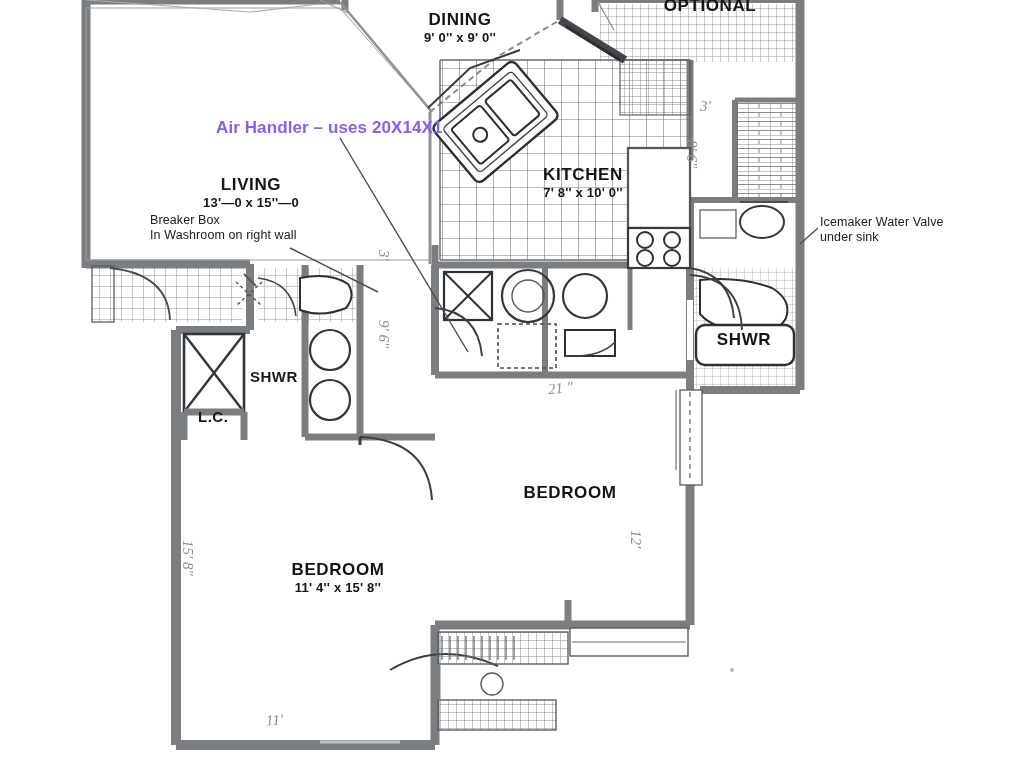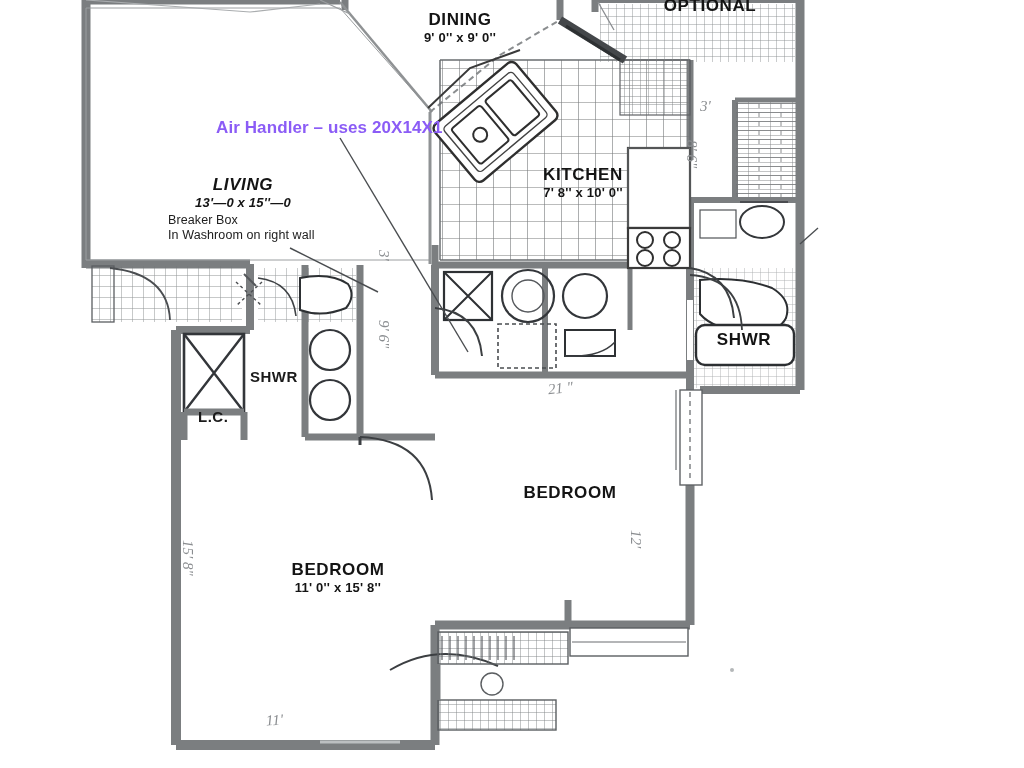--- a/index.html
+++ b/index.html
@@ -283,48 +283,52 @@
 
   <div class="room-block" style="left:600px; top:-4px; width:220px;">
     <div class="room-name">OPTIONAL</div>
   </div>
 
   <div class="room-block" style="left:488px; top:165px; width:190px;">
     <div class="room-name">KITCHEN</div>
     <div class="room-dim">7' 8'' x 10' 0''</div>
   </div>
 
-  <div class="room-block" style="left:133px; top:175px; width:220px;font-style:italic;">
+  <div class="room-block" style="left:141px; top:175px; width:220px;">
     <div class="room-name">LIVING</div>
     <div class="room-dim">13'—0 x 15''—0</div>
   </div>
 
   <div class="room-block" style="left:694px; top:330px; width:100px;">
     <div class="room-name">SHWR</div>
   </div>
 
   <div class="room-block" style="left:460px; top:483px; width:220px;">
     <div class="room-name">BEDROOM</div>
   </div>
 
   <div class="room-block" style="left:228px; top:560px; width:220px;">
     <div class="room-name">BEDROOM</div>
-    <div class="room-dim">11' 0'' x 15' 8''</div>
+    <div class="room-dim">11' 4'' x 15' 8''</div>
   </div>
 
   <div class="lbl small-tag" style="left:250px; top:368px;">SHWR</div>
   <div class="lbl small-tag" style="left:198px; top:408px;">L.C.</div>
 
   <div class="lbl note" style="left:216px; top:118px;">Air Handler – uses 20X14X1</div>
 
-  <div class="lbl" style="left:150px; top:213px;margin-left:18px;">
+  <div class="lbl" style="left:150px; top:213px;">
     <div class="note-plain">Breaker Box</div>
     <div class="note-plain">In Washroom on right wall</div>
   </div>
 
+  <div class="lbl" style="left:820px; top:215px;">
+    <div class="note-plain">Icemaker Water Valve</div>
+    <div class="note-plain">under sink</div>
+  </div>
 
   <div class="hand" style="left:700px; top:98px;">3'</div>
 
   <div class="hand vert" style="left:700px; top:140px; transform:rotate(90deg);">8' 6"</div>
 
   <div class="hand vert" style="left:392px; top:250px; transform:rotate(90deg);">3'</div>
 
   <div class="hand vert" style="left:392px; top:320px; transform:rotate(90deg);">9' 6"</div>
 
   <div class="hand" style="left:548px; top:380px; transform:rotate(-6deg);">21 "</div>

